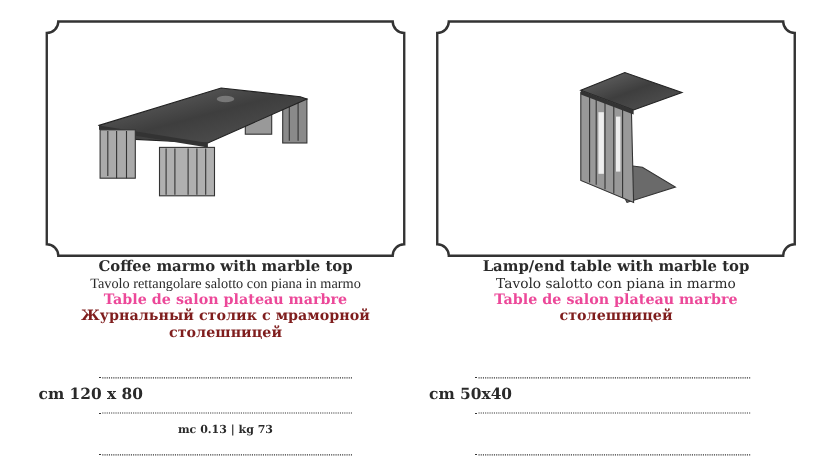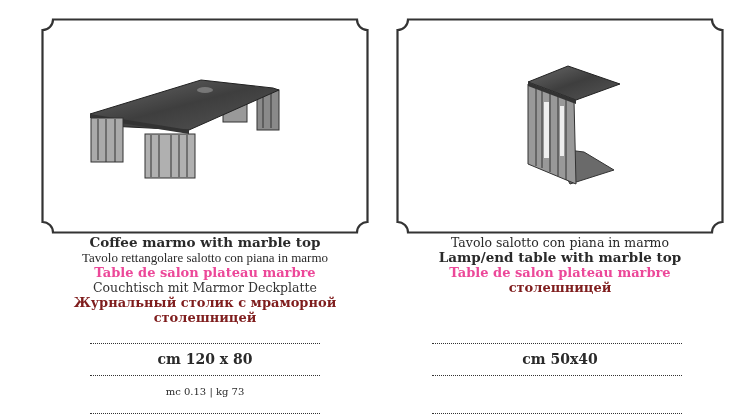--- a/index.html
+++ b/index.html
@@ -12,22 +12,22 @@
   .frame svg { position: absolute; left: 0; top: 0; }
   .product-img { position: absolute; }
   .text { position: absolute; left: 0; top: 235px; width: 340px; text-align: center; }
   .line { display: block; white-space: nowrap; line-height: 15px; }
   .t-en { font-weight: bold; font-size: 13.5px; color: #2a2a2a; }
   .t-it { font-family: "Liberation Serif", serif; font-size: 13px; color: #2a2a2a; }
   .t-fr { font-weight: bold; font-size: 13px; color: #ec4899; }
   .t-de { font-size: 12.5px; color: #333; }
   .t-ru { font-weight: bold; font-size: 13px; color: #7f1d1d; }
   .dots { position: absolute; height: 0; border-top: 1.5px dotted #333; }
-  .dims { position: absolute; width: 340px; text-align: center; font-weight: bold; font-size: 14px; color: #2a2a2a; }
-  .specs { position: absolute; width: 340px; text-align: center; font-weight: normal; font-size: 10px; color: #2a2a2a; }
+  .dims { position: absolute; width: 340px; font-weight: bold; font-size: 14px; color: #2a2a2a; }
+  .specs { position: absolute; width: 340px; text-align: center; font-weight: bold; font-size: 10px; color: #2a2a2a; }
 </style>
 </head>
 <body>
 
 <div class="card left">
   <div class="frame">
     <svg width="328" height="216" viewBox="0 0 328 216">
       <path d="M12,1.5 H316 A10.5,10.5 0 0 0 326.5,12 V204 A10.5,10.5 0 0 0 316,214.5 H12 A10.5,10.5 0 0 0 1.5,204 V12 A10.5,10.5 0 0 0 12,1.5 Z" fill="none" stroke="#333" stroke-width="2.2"></path>
     </svg>
     <svg class="product-img" style="left:40px;top:38px" width="230" height="140" viewBox="0 0 230 140">
@@ -58,21 +58,20 @@
         <line x1="78" y1="79" x2="78" y2="121" stroke="#333"></line>
       <line x1="90" y1="79" x2="90" y2="121" stroke="#333"></line>
         <line x1="98" y1="79" x2="98" y2="121" stroke="#333"></line>
         <line x1="106" y1="79" x2="106" y2="121" stroke="#333"></line>
     </svg>
   </div>
   <div class="text">
     <span class="line t-en">Coffee marmo with marble top</span>
     <span class="line t-it">Tavolo rettangolare salotto con piana in marmo</span>
     <span class="line t-fr">Table de salon plateau marbre</span>
-    <span class="line t-de">Couchtisch mit Marmor Deckplatte</span>
     <span class="line t-ru">Журнальный столик с мраморной</span>
     <span class="line t-ru">столешницей</span>
   </div>
   <div class="dots" style="left:55px;width:230px;top:343px"></div>
   <div class="dims" style="left:0;top:351px">cm 120 x 80</div>
   <div class="dots" style="left:55px;width:230px;top:375px"></div>
   <div class="specs" style="left:0;top:386px">mc 0.13 | kg 73</div>
   <div class="dots" style="left:55px;width:230px;top:413px"></div>
 </div>
 
@@ -99,22 +98,22 @@
         <line x1="52" y1="35" x2="52" y2="116" stroke="#333"></line>
       <line x1="60" y1="37" x2="60" y2="120" stroke="#333"></line>
       <rect x="38" y="42" width="5" height="56" fill="#eee"></rect>
         <rect x="54" y="46" width="4" height="50" fill="#eee"></rect>
 
       <polygon points="22,22 62,6 114,24 70,40" fill="url(#mB)" stroke="#222" stroke-width="1"></polygon>
       <polygon points="22,22 70,40 70,44 22,26" fill="#333"></polygon>
     </svg>
   </div>
   <div class="text">
+    <span class="line t-en">Lamp/end table with marble top</span>
     <span class="line t-it" style="font-family:'DejaVu Serif',serif;font-size:12.5px">Tavolo salotto con piana in marmo</span>
-    <span class="line t-en">Lamp/end table with marble top</span>
     <span class="line t-fr">Table de salon plateau marbre</span>
     <span class="line t-ru">столешницей</span>
   </div>
   <div class="dots" style="left:42px;width:250px;top:343px"></div>
   <div class="dims" style="left:0;top:351px">cm 50x40</div>
   <div class="dots" style="left:42px;width:250px;top:375px"></div>
   <div class="dots" style="left:42px;width:250px;top:413px"></div>
 </div>
 
 </body></html>

